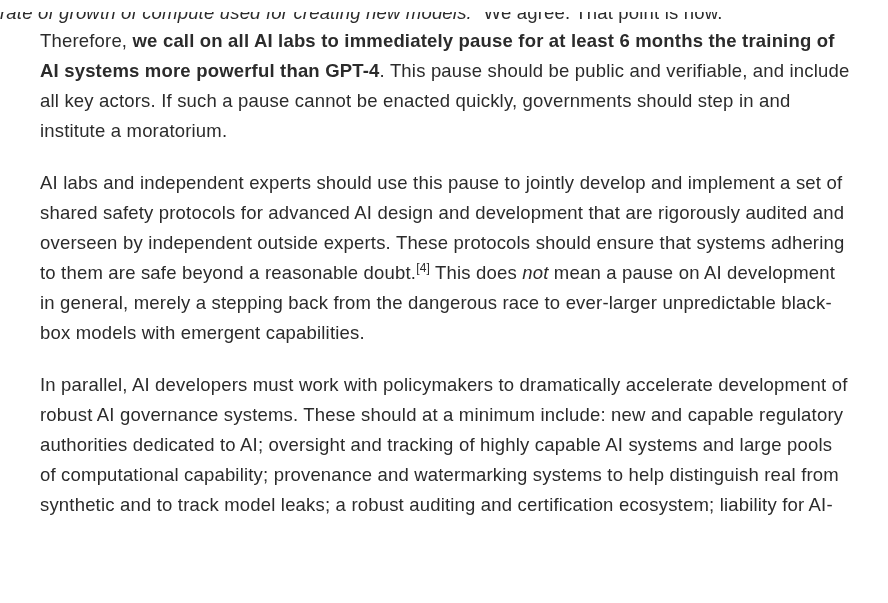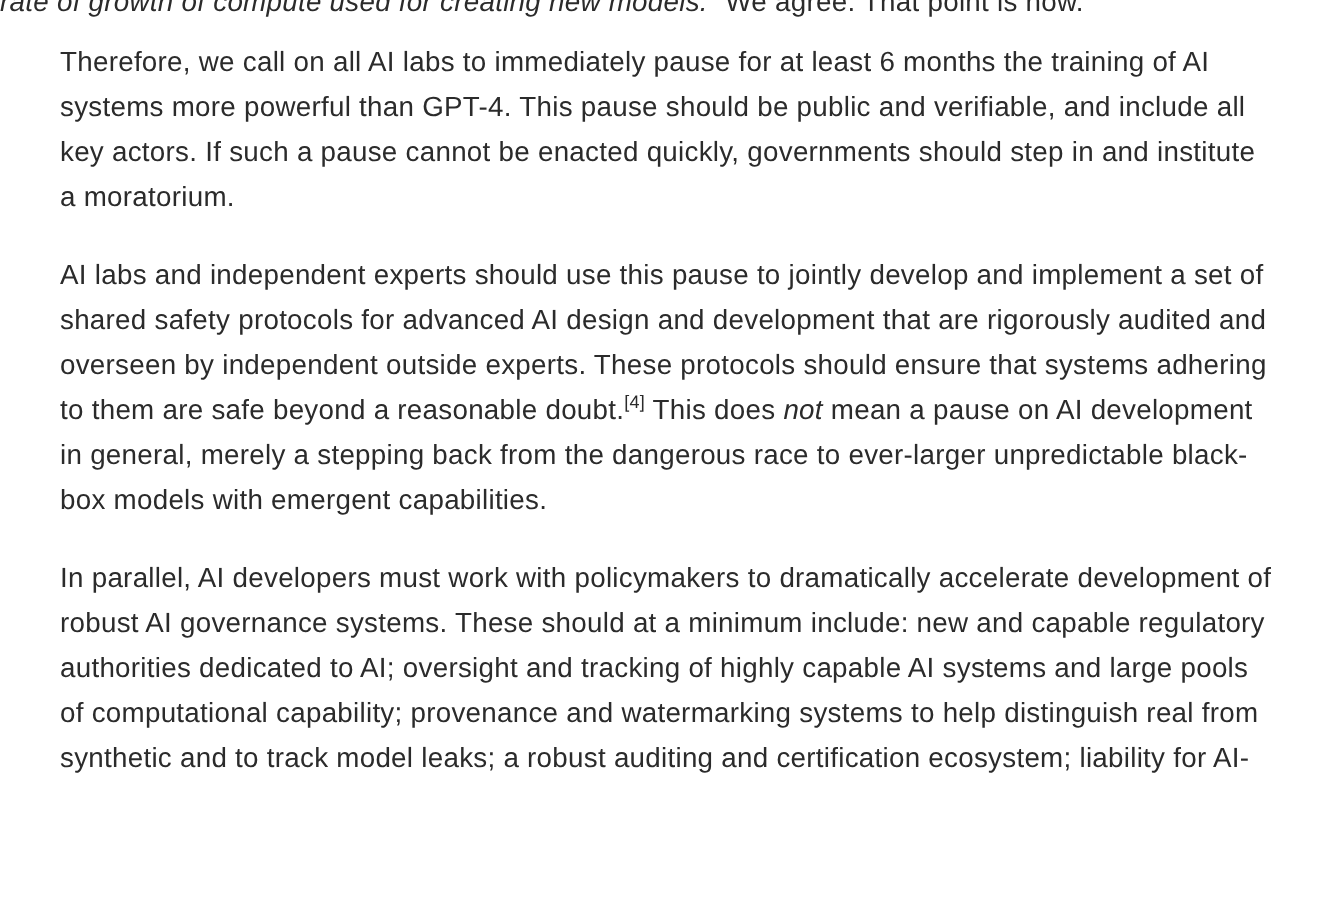--- a/index.html
+++ b/index.html
@@ -25,32 +25,32 @@
   p {
     margin: 0 0 22px 0;
     font-size: 18.5px;
     line-height: 30px;
     color: #2b2b2b;
     letter-spacing: 0.01em;
   }
   .clip-window {
     position: absolute;
     left: 0;
-    top: 0;
+    top: 12px;
     width: 888px;
     height: 16px;
     overflow: hidden;
   }
   .clip-window p {
     margin: 0;
     position: relative;
     top: -14px;
   }
   strong, .bold {
-    font-weight: normal;
+    font-weight: bold;
   }
   em, .italic {
     font-style: italic;
   }
   sup.ref {
     font-size: 12px;
     vertical-align: super;
     line-height: 0;
     color: #2b2b2b;
   }

